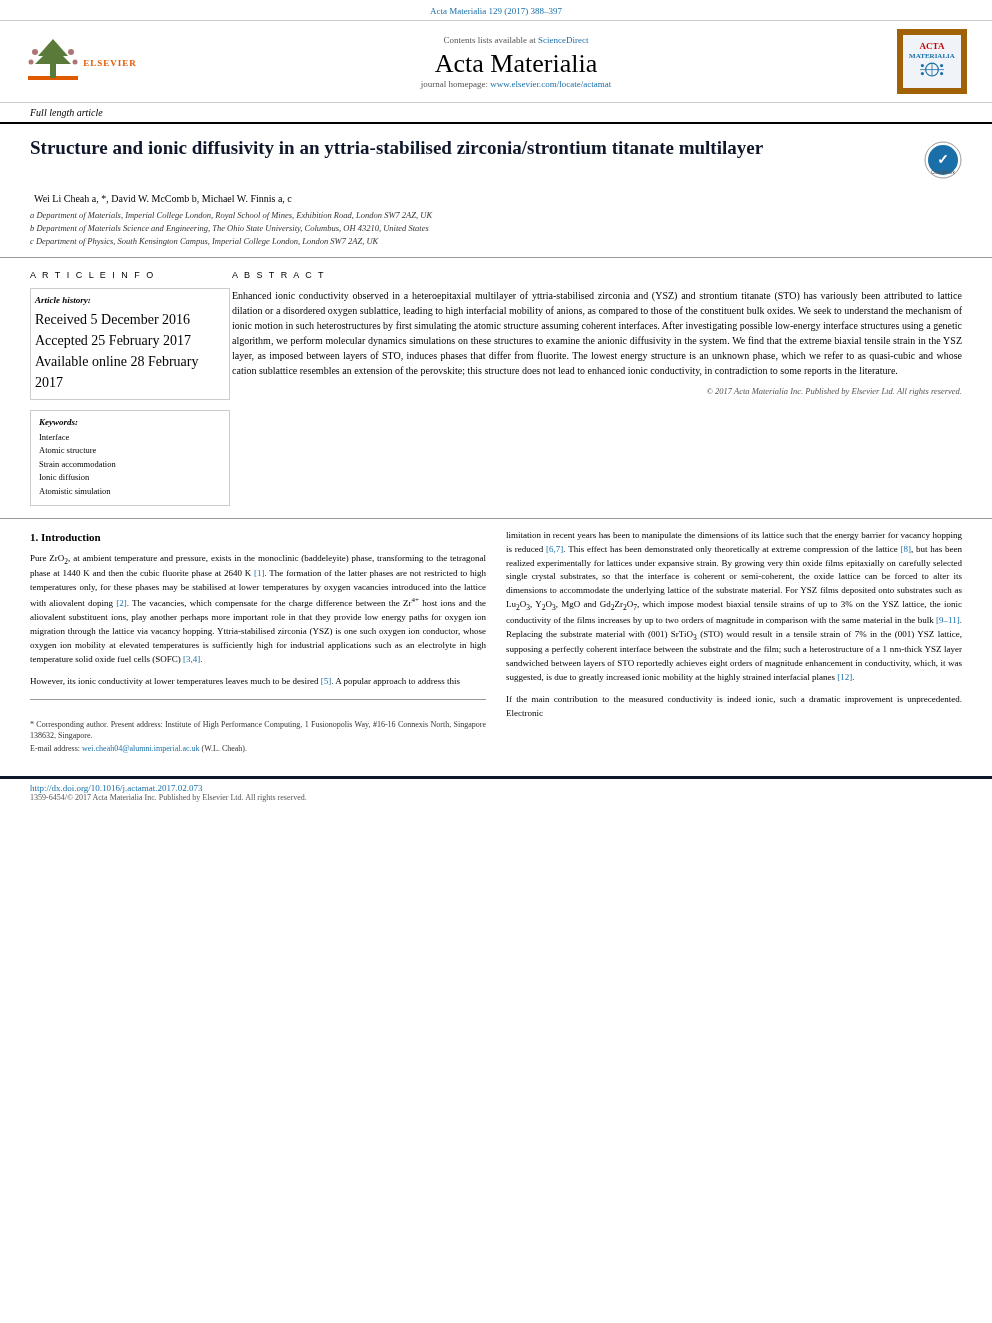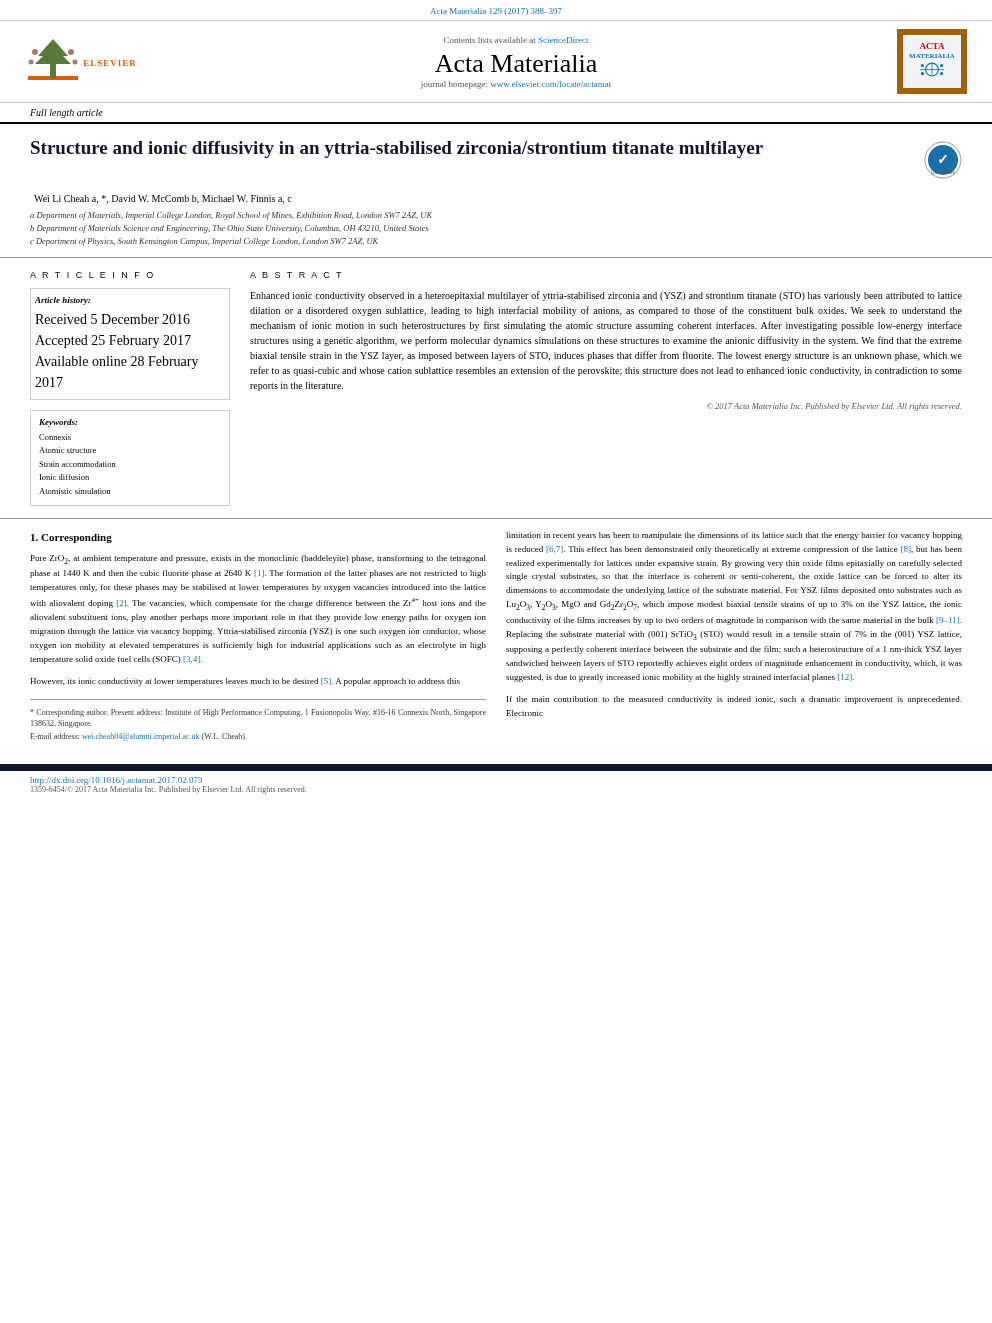--- a/index.html
+++ b/index.html
@@ -139,21 +139,21 @@
     .affiliation-item {
       font-size: 8.5px;
       font-style: italic;
       color: #333;
       line-height: 1.4;
       margin-bottom: 1px;
     }
     .two-column-section {
       display: flex;
       padding: 12px 30px;
-      gap: 20px;
+      gap: 2px;
       border-bottom: 1px solid #999;
     }
     .article-info-col {
       width: 200px;
       min-width: 200px;
     }
     .abstract-col {
       flex: 1;
     }
     .col-heading {
@@ -233,32 +233,32 @@
     }
     .body-paragraph {
       margin-bottom: 8px;
       font-size: 9px;
       line-height: 1.55;
       text-align: justify;
     }
     .footnote-section {
       border-top: 1px solid #999;
       margin-top: 10px;
-      padding-top: 7px;
+      padding-top: 19px;
       font-family: Liberation Serif, serif;
     }
     .footnote-text {
       font-size: 8px;
       color: #333;
       line-height: 1.4;
       margin-bottom: 2px;
     }
     .footer-section {
       padding: 4px 30px;
-      border-top: 7px solid #0f172a;
+      border-top: 3px solid #0f172a;
       margin-top: 10px;
     }
     .footer-link {
       font-size: 9px;
       color: #1a6fa8;
     }
     .footer-copyright {
       font-size: 8px;
       color: #555;
     }
@@ -358,41 +358,41 @@
 
       <div class="article-history-box">
         <div class="history-title">Article history:</div>
         <div class="history-item">Received 5 December 2016</div>
         <div class="history-item">Accepted 25 February 2017</div>
         <div class="history-item">Available online 28 February 2017</div>
       </div>
 
       <div class="keywords-box">
         <div class="keywords-title">Keywords:</div>
-        <div class="keyword-item">Connexis</div>
+        <div class="keyword-item">Interface</div>
         <div class="keyword-item">Atomic structure</div>
         <div class="keyword-item">Strain accommodation</div>
         <div class="keyword-item">Ionic diffusion</div>
         <div class="keyword-item">Atomistic simulation</div>
       </div>
     </div>
 
     <div class="abstract-col">
       <div class="col-heading">A B S T R A C T</div>
       <div class="abstract-text">Enhanced ionic conductivity observed in a heteroepitaxial multilayer of yttria-stabilised zirconia and (YSZ) and strontium titanate (STO) has variously been attributed to lattice dilation or a disordered oxygen sublattice, leading to high interfacial mobility of anions, as compared to those of the constituent bulk oxides. We seek to understand the mechanism of ionic motion in such heterostructures by first simulating the atomic structure assuming coherent interfaces. After investigating possible low-energy interface structures using a genetic algorithm, we perform molecular dynamics simulations on these structures to examine the anionic diffusivity in the system. We find that the extreme biaxial tensile strain in the YSZ layer, as imposed between layers of STO, induces phases that differ from fluorite. The lowest energy structure is an unknown phase, which we refer to as quasi-cubic and whose cation sublattice resembles an extension of the perovskite; this structure does not lead to enhanced ionic conductivity, in contradiction to some reports in the literature.</div>
       <div class="copyright-line">© 2017 Acta Materialia Inc. Published by Elsevier Ltd. All rights reserved.</div>
     </div>
   </div>
 
   <div class="main-body">
     <div class="body-two-col">
 
       <div class="body-col">
         <div class="section-title">
-          <span>1.</span> <span>Corresponding</span>
+          <span>1.</span> <span>Introduction</span>
         </div>
         <div class="body-paragraph">
           Pure ZrO<sub>2</sub>, at ambient temperature and pressure, exists in the monoclinic (baddeleyite) phase, transforming to the tetragonal phase at 1440 K and then the cubic fluorite phase at 2640 K <span class="ref-link">[1]</span>. The formation of the latter phases are not restricted to high temperatures only, for these phases may be stabilised at lower temperatures by oxygen vacancies introduced into the lattice with aliovalent doping <span class="ref-link">[2]</span>. The vacancies, which compensate for the charge difference between the Zr<sup>4+</sup> host ions and the aliovalent substituent ions, play another perhaps more important role in that they provide low energy paths for oxygen ion migration through the lattice via vacancy hopping. Yttria-stabilised zirconia (YSZ) is one such oxygen ion conductor, whose oxygen ion mobility at elevated temperatures is sufficiently high for industrial applications such as an electrolyte in high temperature solid oxide fuel cells (SOFC) <span class="ref-link">[3,4]</span>.
         </div>
         <div class="body-paragraph">
           However, its ionic conductivity at lower temperatures leaves much to be desired <span class="ref-link">[5]</span>. A popular approach to address this
         </div>
 
         <div class="footnote-section">
           <div class="footnote-text">* Corresponding author. Present address: Institute of High Performance Computing, 1 Fusionopolis Way, #16-16 Connexis North, Singapore 138632, Singapore.</div>

